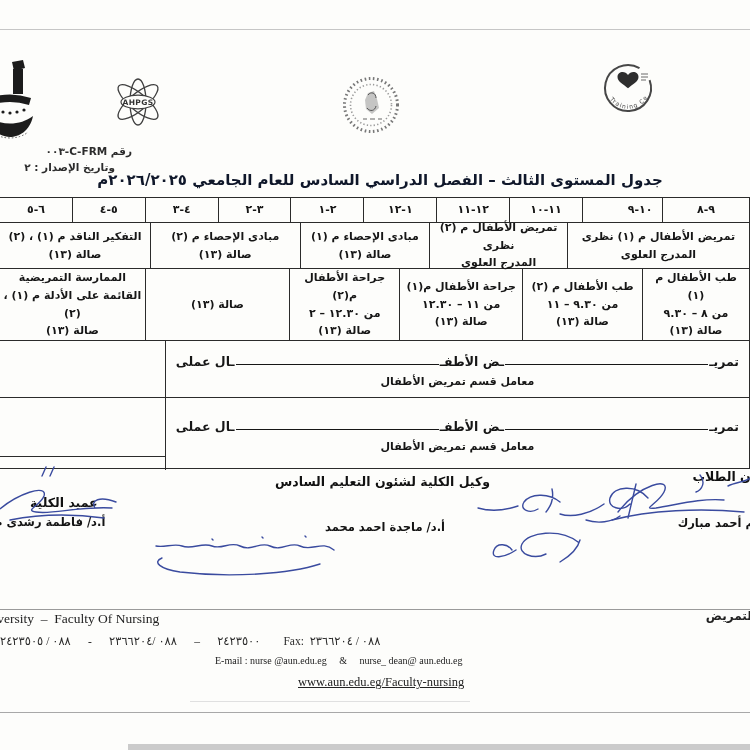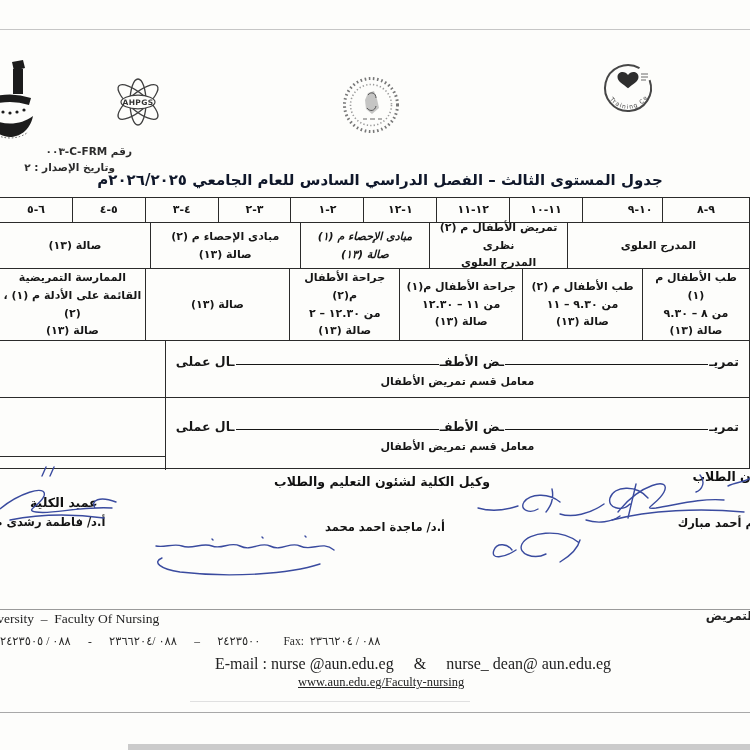--- a/index.html
+++ b/index.html
@@ -22,21 +22,21 @@
         justify-content:center;align-items:center;text-align:center;font-weight:bold;
         font-size:11px;line-height:1.6;padding:1px 2px;}
   .trow .cell:last-child{border-left:none;}
   .thead{height:25px;}
   .thead .cell{direction:ltr;font-size:11px;flex:1;}
   .thead .cell:nth-child(1){flex:none;width:11.6%;}
   .thead .cell:nth-child(2){flex:none;width:10.7%;padding-left:37px;}
   .r1{height:46px;}
   .r1 .cell:nth-child(1){width:24.3%;}
   .r1 .cell:nth-child(2){width:18.4%;}
-  .r1 .cell:nth-child(3){width:17.3%;font-style:italic;}
+  .r1 .cell:nth-child(3){width:17.3%;}
   .r1 .cell:nth-child(4){width:20%;}
   .r1 .cell:nth-child(5){width:20%;}
   .r2{height:72px;}
   .r2 .cell:nth-child(1){width:14.3%;}
   .r2 .cell:nth-child(2){width:16%;}
   .r2 .cell:nth-child(3){width:16.4%;}
   .r2 .cell:nth-child(4){width:14.7%;}
   .r2 .cell:nth-child(5){width:19.3%;}
   .r2 .cell:nth-child(6){width:19.3%;}
   .time-line{direction:rtl;}
@@ -54,21 +54,21 @@
   
   .sig-title{position:absolute;direction:rtl;font-size:12.5px;font-weight:bold;color:#111;white-space:nowrap;}
   .sig-name{position:absolute;direction:rtl;font-size:11.5px;font-weight:bold;color:#141414;white-space:nowrap;}
   .ink{position:absolute;left:0;top:462px;width:750px;height:140px;pointer-events:none;}
 
   
   .foot-en{position:absolute;font-family:"Liberation Serif","DejaVu Sans",serif;font-size:13.5px;color:#222;white-space:pre;}
   .foot-ar{position:absolute;direction:rtl;font-size:12px;font-weight:bold;color:#222;white-space:nowrap;}
   .foot-phones{position:absolute;direction:ltr;font-family:"Liberation Serif","DejaVu Sans",serif;
                font-size:11.5px;color:#2a2a2a;white-space:pre;}
-  .foot-mail{position:absolute;font-family:"Liberation Serif","DejaVu Sans",serif;font-size:16px;color:#222;white-space:pre;}
+  .foot-mail{position:absolute;font-family:"Liberation Serif","DejaVu Sans",serif;font-size:10px;color:#222;white-space:pre;}
   .foot-site{position:absolute;font-family:"Liberation Serif","DejaVu Sans",serif;font-size:12.5px;color:#222;
              text-decoration:underline;}
 </style>
 </head>
 <body>
 
 <div class="page">
 
   <div class="hline" style="top:29px;left:0;width:750px;background:#c6c6c6;"></div>
 
@@ -127,35 +127,37 @@
       <div class="cell">١-١٢</div>
       <div class="cell">٢-١</div>
       <div class="cell">٣-٢</div>
       <div class="cell">٤-٣</div>
       <div class="cell">٥-٤</div>
       <div class="cell">٦-٥</div>
     </div>
 
     <div class="trow r1">
       <div class="cell">
+        <div>تمريض الأطفال م (١) نظرى</div>
         <div>المدرج العلوى</div>
       </div>
       <div class="cell">
         <div>تمريض الأطفال م (٢) نظرى</div>
         <div>المدرج العلوى</div>
       </div>
       <div class="cell">
         <div>مبادى الإحصاء م (١)</div>
         <div>صالة (١٣)</div>
       </div>
       <div class="cell">
         <div>مبادى الإحصاء م (٢)</div>
         <div>صالة (١٣)</div>
       </div>
       <div class="cell">
+        <div>التفكير الناقد م (١) ، (٢)</div>
         <div>صالة (١٣)</div>
       </div>
     </div>
 
     <div class="trow r2">
       <div class="cell">
         <div>طب الأطفال م (١)</div>
         <div class="time-line">من ٨ – ٩.٣٠</div>
         <div>صالة (١٣)</div>
       </div>
@@ -206,21 +208,21 @@
           <span class="kash"></span>
           <span>ـال عملى</span>
         </div>
         <div class="plab">معامل قسم تمريض الأطفال</div>
       </div>
       <div class="pempty"></div>
     </div>
   </div>
 
   <div class="sig-title" style="right:-26px;top:469px;">شئون الطلاب</div>
-  <div class="sig-title" style="left:280px;top:474px;width:210px;text-align:center;">وكيل الكلية لشئون التعليم والطلاب</div>
+  <div class="sig-title" style="left:280px;top:474px;width:210px;text-align:center;">وكيل الكلية لشئون التعليم السادس</div>
   <div class="sig-title" style="left:30px;top:476px;margin-top:19px;">عميد الكلية</div>
 
   <div class="sig-name" style="right:-4px;top:516px;">م أحمد مبارك</div>
   <div class="sig-name" style="left:290px;top:520px;width:190px;text-align:center;">أ.د/ ماجدة احمد محمد</div>
   <div class="sig-name" style="left:-6px;top:515px;">أ.د/ فاطمة رشدى م</div>
 
   <svg class="ink" viewBox="0 0 750 140">
     <g fill="none" stroke="#3a4b9f" stroke-width="1.4" stroke-linecap="round">
       <path d="M618,50 C640,22 672,14 664,30 C658,42 640,48 656,46 C676,43 700,36 724,38 M612,58 C650,48 700,46 744,50 M700,13 C706,20 702,28 696,30 M728,24 C736,20 746,20 750,16"></path>
       <path d="M560,40 C548,30 530,32 524,40 C519,48 530,52 538,47 M518,44 C506,48 492,50 478,46 M552,27 C554,36 551,44 546,50"></path>

